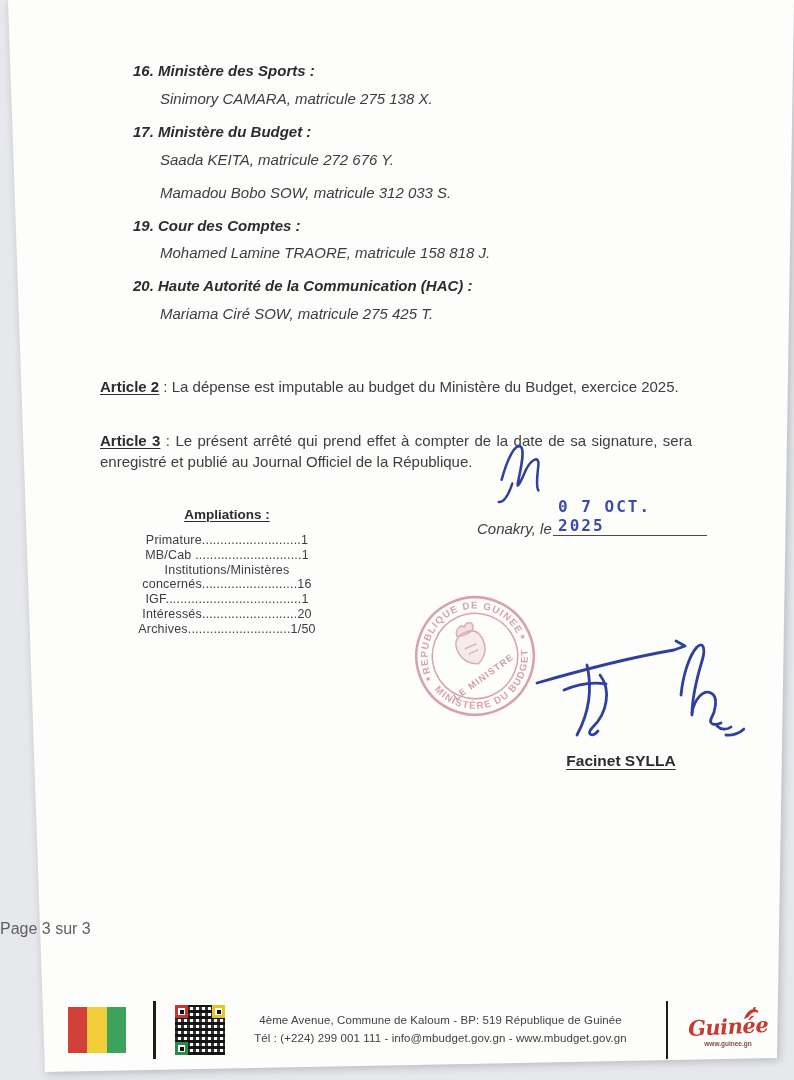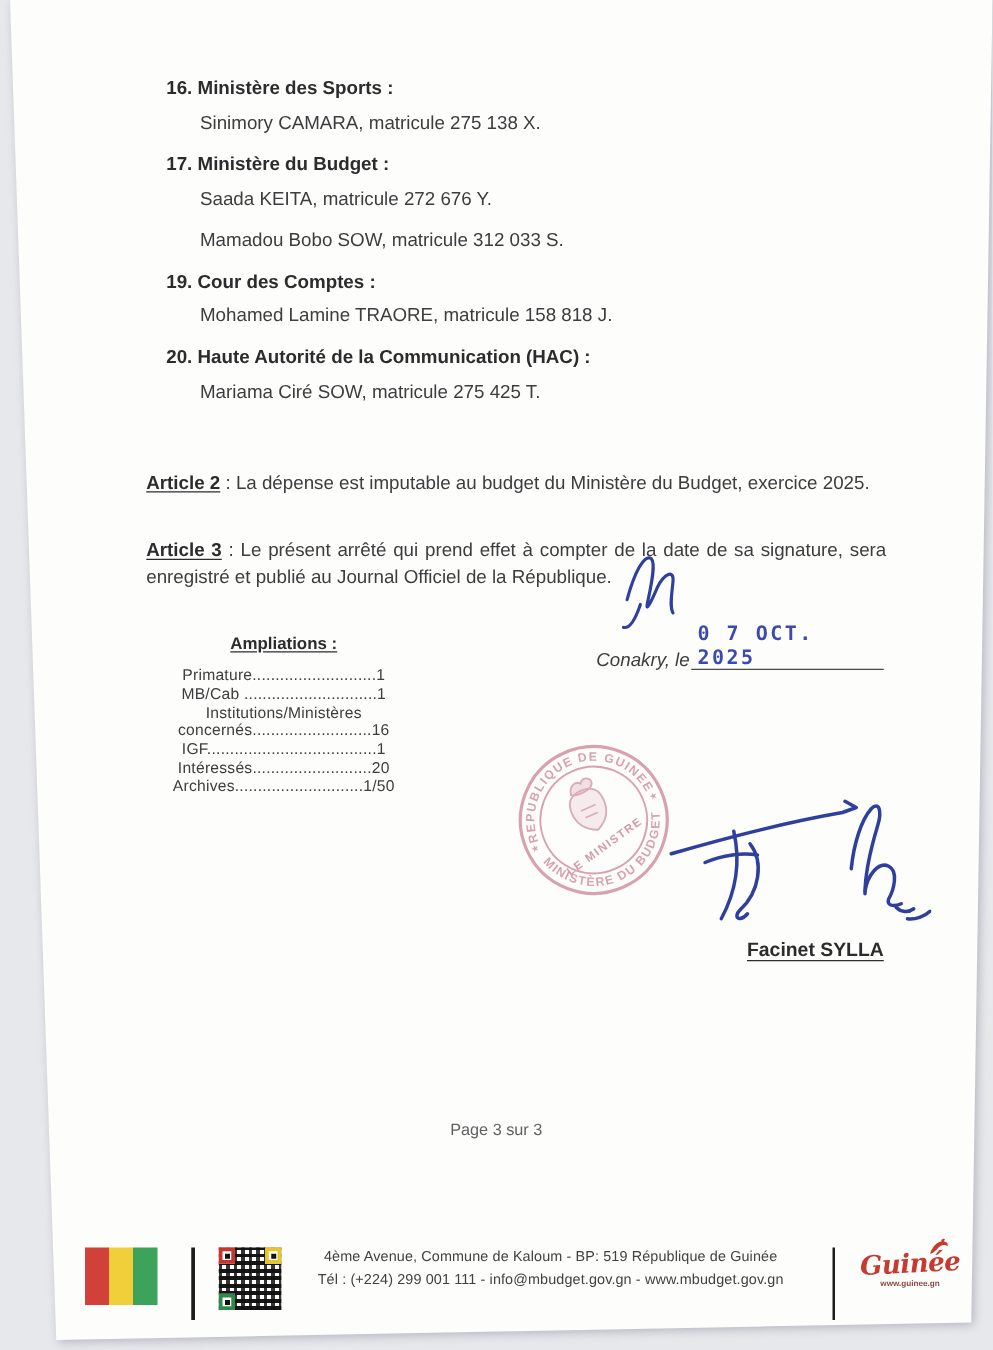--- a/index.html
+++ b/index.html
@@ -10,27 +10,27 @@
     color:#3b3b3d;
   }
   .paper-wrap{position:absolute;inset:0;filter:drop-shadow(2px 2px 4px rgba(110,110,125,.4));}
   .paper{
     position:absolute;inset:0;background:#fdfdfc;
     clip-path:polygon(8px 0,794px 0,777px 1058px,45px 1072px);
   }
   .content{position:absolute;inset:0;}
 
   
-  .mlist{position:absolute;left:133px;top:62px;width:575px;}
+  .mlist{position:absolute;left:133px;top:62px;width:575px;font-style:italic;}
   .mitem{margin-bottom:16px;}
   .mtitle{font-weight:bold;color:#2c2c2e;font-size:15px;line-height:1.25;}
   .mperson{font-size:15px;margin:9px 0 9px 27px;color:#3d3d40;}
 
   
-  .article{position:absolute;left:117px;width:592px;font-size:15px;line-height:1.42;text-align:justify;color:#3d3d40;}
+  .article{position:absolute;left:100px;width:592px;font-size:15px;line-height:1.42;text-align:justify;color:#3d3d40;}
   .article .lbl{font-weight:bold;color:#2c2c2e;text-decoration:underline;text-underline-offset:2px;}
   #article2{top:376px;}
   #article3{top:430px;}
 
   
   .initials{position:absolute;left:492px;top:437px;width:58px;height:68px;}
 
   
   .dateline-place{position:absolute;left:477px;top:520px;font-size:15px;font-style:italic;color:#3e3e41;}
   .date-stamp{
@@ -45,29 +45,29 @@
   .amp-title{font-weight:bold;font-size:13.5px;color:#2c2c2e;text-decoration:underline;text-underline-offset:2px;margin-bottom:11px;}
   .amp-line{font-size:12.5px;line-height:1.18;color:#3d3d40;letter-spacing:.2px;}
 
   
   .seal{position:absolute;left:411px;top:592px;width:128px;height:128px;transform:rotate(-24deg);opacity:.85;}
 
   
   .signature{position:absolute;left:531px;top:631px;width:214px;height:114px;}
 
   .signatory{
-    position:absolute;left:535px;top:752px;width:172px;text-align:right;
+    position:absolute;left:535px;top:752px;width:172px;text-align:center;
     font-weight:bold;font-size:15.5px;color:#2c2c2e;
     text-decoration:underline;text-underline-offset:3px;
   }
 
-  .page-indicator{position:absolute;left:0;top:896px;width:794px;text-align:center;font-size:13px;color:#606064;}
-
-  
-  .footer{position:absolute;left:68px;top:998px;width:708px;height:64px;display:flex;}
+  .page-indicator{position:absolute;left:0;top:920px;width:794px;font-size:16px;color:#606064;}
+
+  
+  .footer{position:absolute;left:68px;top:998px;width:708px;height:64px;display:flex;align-items:center;}
   .flag{width:58px;height:46px;flex:0 0 auto;
     background:linear-gradient(90deg,#d2403a 0 33.4%,#f0cf3a 33.4% 66.7%,#3da35b 66.7%);}
   .fdiv{width:3px;height:58px;background:#1c1c1c;flex:0 0 auto;}
   .fdiv1{margin:0 19px 0 27px;}
   .fdiv2{margin:0 12px 0 10px;width:2px;}
   .qr{position:relative;width:50px;height:50px;flex:0 0 auto;background:
       repeating-linear-gradient(90deg,rgba(17,17,17,.85) 0 3px,transparent 3px 6px),
       repeating-linear-gradient(0deg,#161616 0 3px,#fff 3px 6px);}
   .qr-f{position:absolute;width:13px;height:13px;background:#fff;border:3px solid #c8352c;box-sizing:border-box;}
   .qr-f::before{content:'';position:absolute;inset:1.5px;background:#111;}

